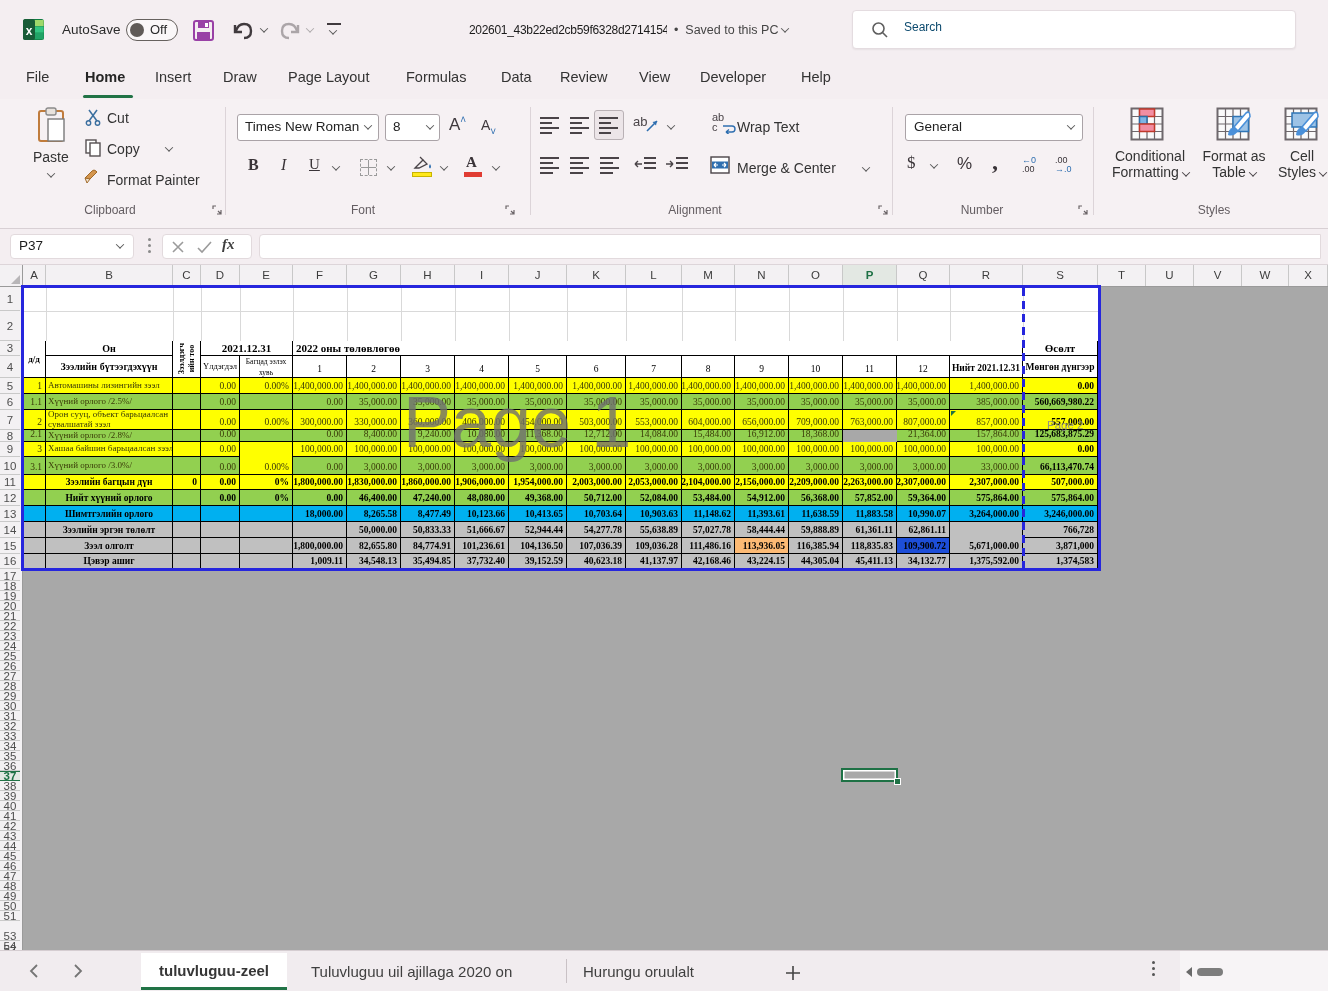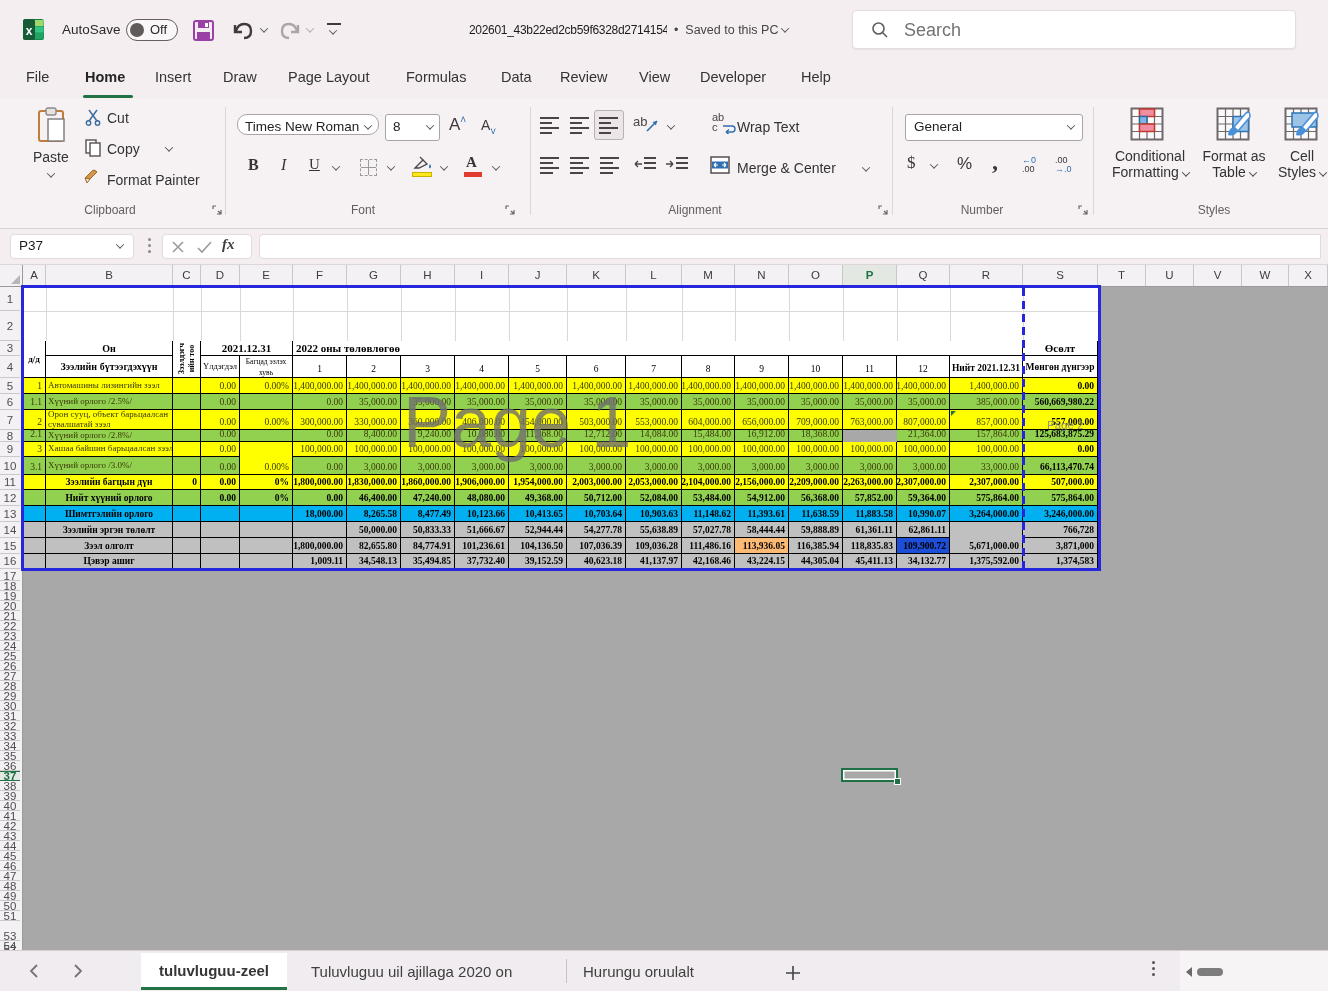--- a/index.html
+++ b/index.html
@@ -75,21 +75,21 @@
   <div class="abs" style="left:327px;top:23px;width:14px;height:2px;background:#403a3e"></div>
   <span class="chev" style="position:absolute;left:330px;top:29px"></span>
   <div class="abs" style="left:469px;top:23px;font-size:12px;letter-spacing:-.3px;color:#1b1b1b;width:198px;overflow:hidden;white-space:nowrap">202601_43b22ed2cb59f6328d2714154de7…</div>
   <div class="abs" style="left:674px;top:23px;font-size:12.5px;color:#454545">•&nbsp; Saved to this PC</div>
   <span class="chev" style="position:absolute;left:782px;top:27px"></span>
   <div class="abs" style="left:852px;top:10px;width:444px;height:39px;background:#fff;border:1px solid #e4dce0;border-radius:4px;box-shadow:0 1px 2px rgba(0,0,0,.06)">
     <svg style="position:absolute;left:18px;top:10px" width="18" height="18" viewBox="0 0 18 18">
       <circle cx="7.5" cy="7.5" r="5.5" fill="none" stroke="#5f5f5f" stroke-width="1.6"></circle>
       <line x1="11.5" y1="11.5" x2="16" y2="16" stroke="#5f5f5f" stroke-width="1.6"></line>
     </svg>
-    <div class="abs" style="left:51px;top:9px;font-size:18px;color:#737373">Search</div>
+    <div class="abs" style="left:51px;top:9px;font-size:12px;color:#0c4a6e">Search</div>
   </div>
 </div>
 <div id="menu">
       <div class="mt" style="left:26px">File</div>
       <div class="mt" style="left:85px;color:#262626;font-weight:700">Home</div>
       <div class="abs" style="left:83px;top:35px;width:50px;height:3px;background:#217346;border-radius:2px"></div>
       <div class="mt" style="left:155px">Insert</div>
       <div class="mt" style="left:223px">Draw</div>
       <div class="mt" style="left:288px">Page Layout</div>
       <div class="mt" style="left:406px">Formulas</div>
@@ -142,21 +142,21 @@
   <rect x="5" y="4" width="10" height="13" fill="#fff" stroke="#565052" stroke-width="1.4"></rect>
 </svg>
 <div class="rtxt" style="left:107px;top:141px">Copy</div>
 <span class="chev" style="position:absolute;left:166px;top:146px"></span>
 <svg style="position:absolute;left:84px;top:169px" width="19" height="18" viewBox="0 0 19 18">
   <path d="M1 9 L8 2 Q10 0 12 2 L13 3 L6 10 Z" fill="#d4954d" stroke="#a06a28" stroke-width="1"></path>
   <path d="M6 10 L1 9 L3 14 Z" fill="#f0e2d0" stroke="#a06a28" stroke-width="1"></path>
 </svg>
 <div class="rtxt" style="left:107px;top:172px">Format Painter</div>
 
-<div class="abs" style="left:237px;top:114px;width:142px;height:21px;background:#fff;border:1px solid #aaa3a7;border-radius:10px">
+<div class="abs" style="left:237px;top:114px;width:142px;height:27px;background:#fff;border:1px solid #aaa3a7;border-radius:3px">
   <div class="abs" style="left:7px;top:4px;font-size:13.5px;color:#222;width:118px;overflow:hidden;white-space:nowrap">Times New Roman</div>
   <span class="chev" style="position:absolute;right:7px;top:9px"></span>
 </div>
 <div class="abs" style="left:385px;top:114px;width:55px;height:27px;background:#fff;border:1px solid #aaa3a7;border-radius:3px">
   <div class="abs" style="left:7px;top:4px;font-size:13.5px;color:#222">8</div>
   <span class="chev" style="position:absolute;right:6px;top:9px"></span>
 </div>
 <div class="abs" style="left:449px;top:115px;font-size:17px;color:#3f393d">A<span style="position:relative;top:-7px;font-size:10px;color:#2f6fb0">˄</span></div>
 <div class="abs" style="left:481px;top:117px;font-size:14px;color:#3f393d">A<span style="position:relative;top:5px;font-size:10px;color:#2f6fb0">˅</span></div>
 <div class="abs" style="left:248px;top:156px;font-size:16px;font-weight:700;color:#3a3438;font-family:'Liberation Serif',serif">B</div>

